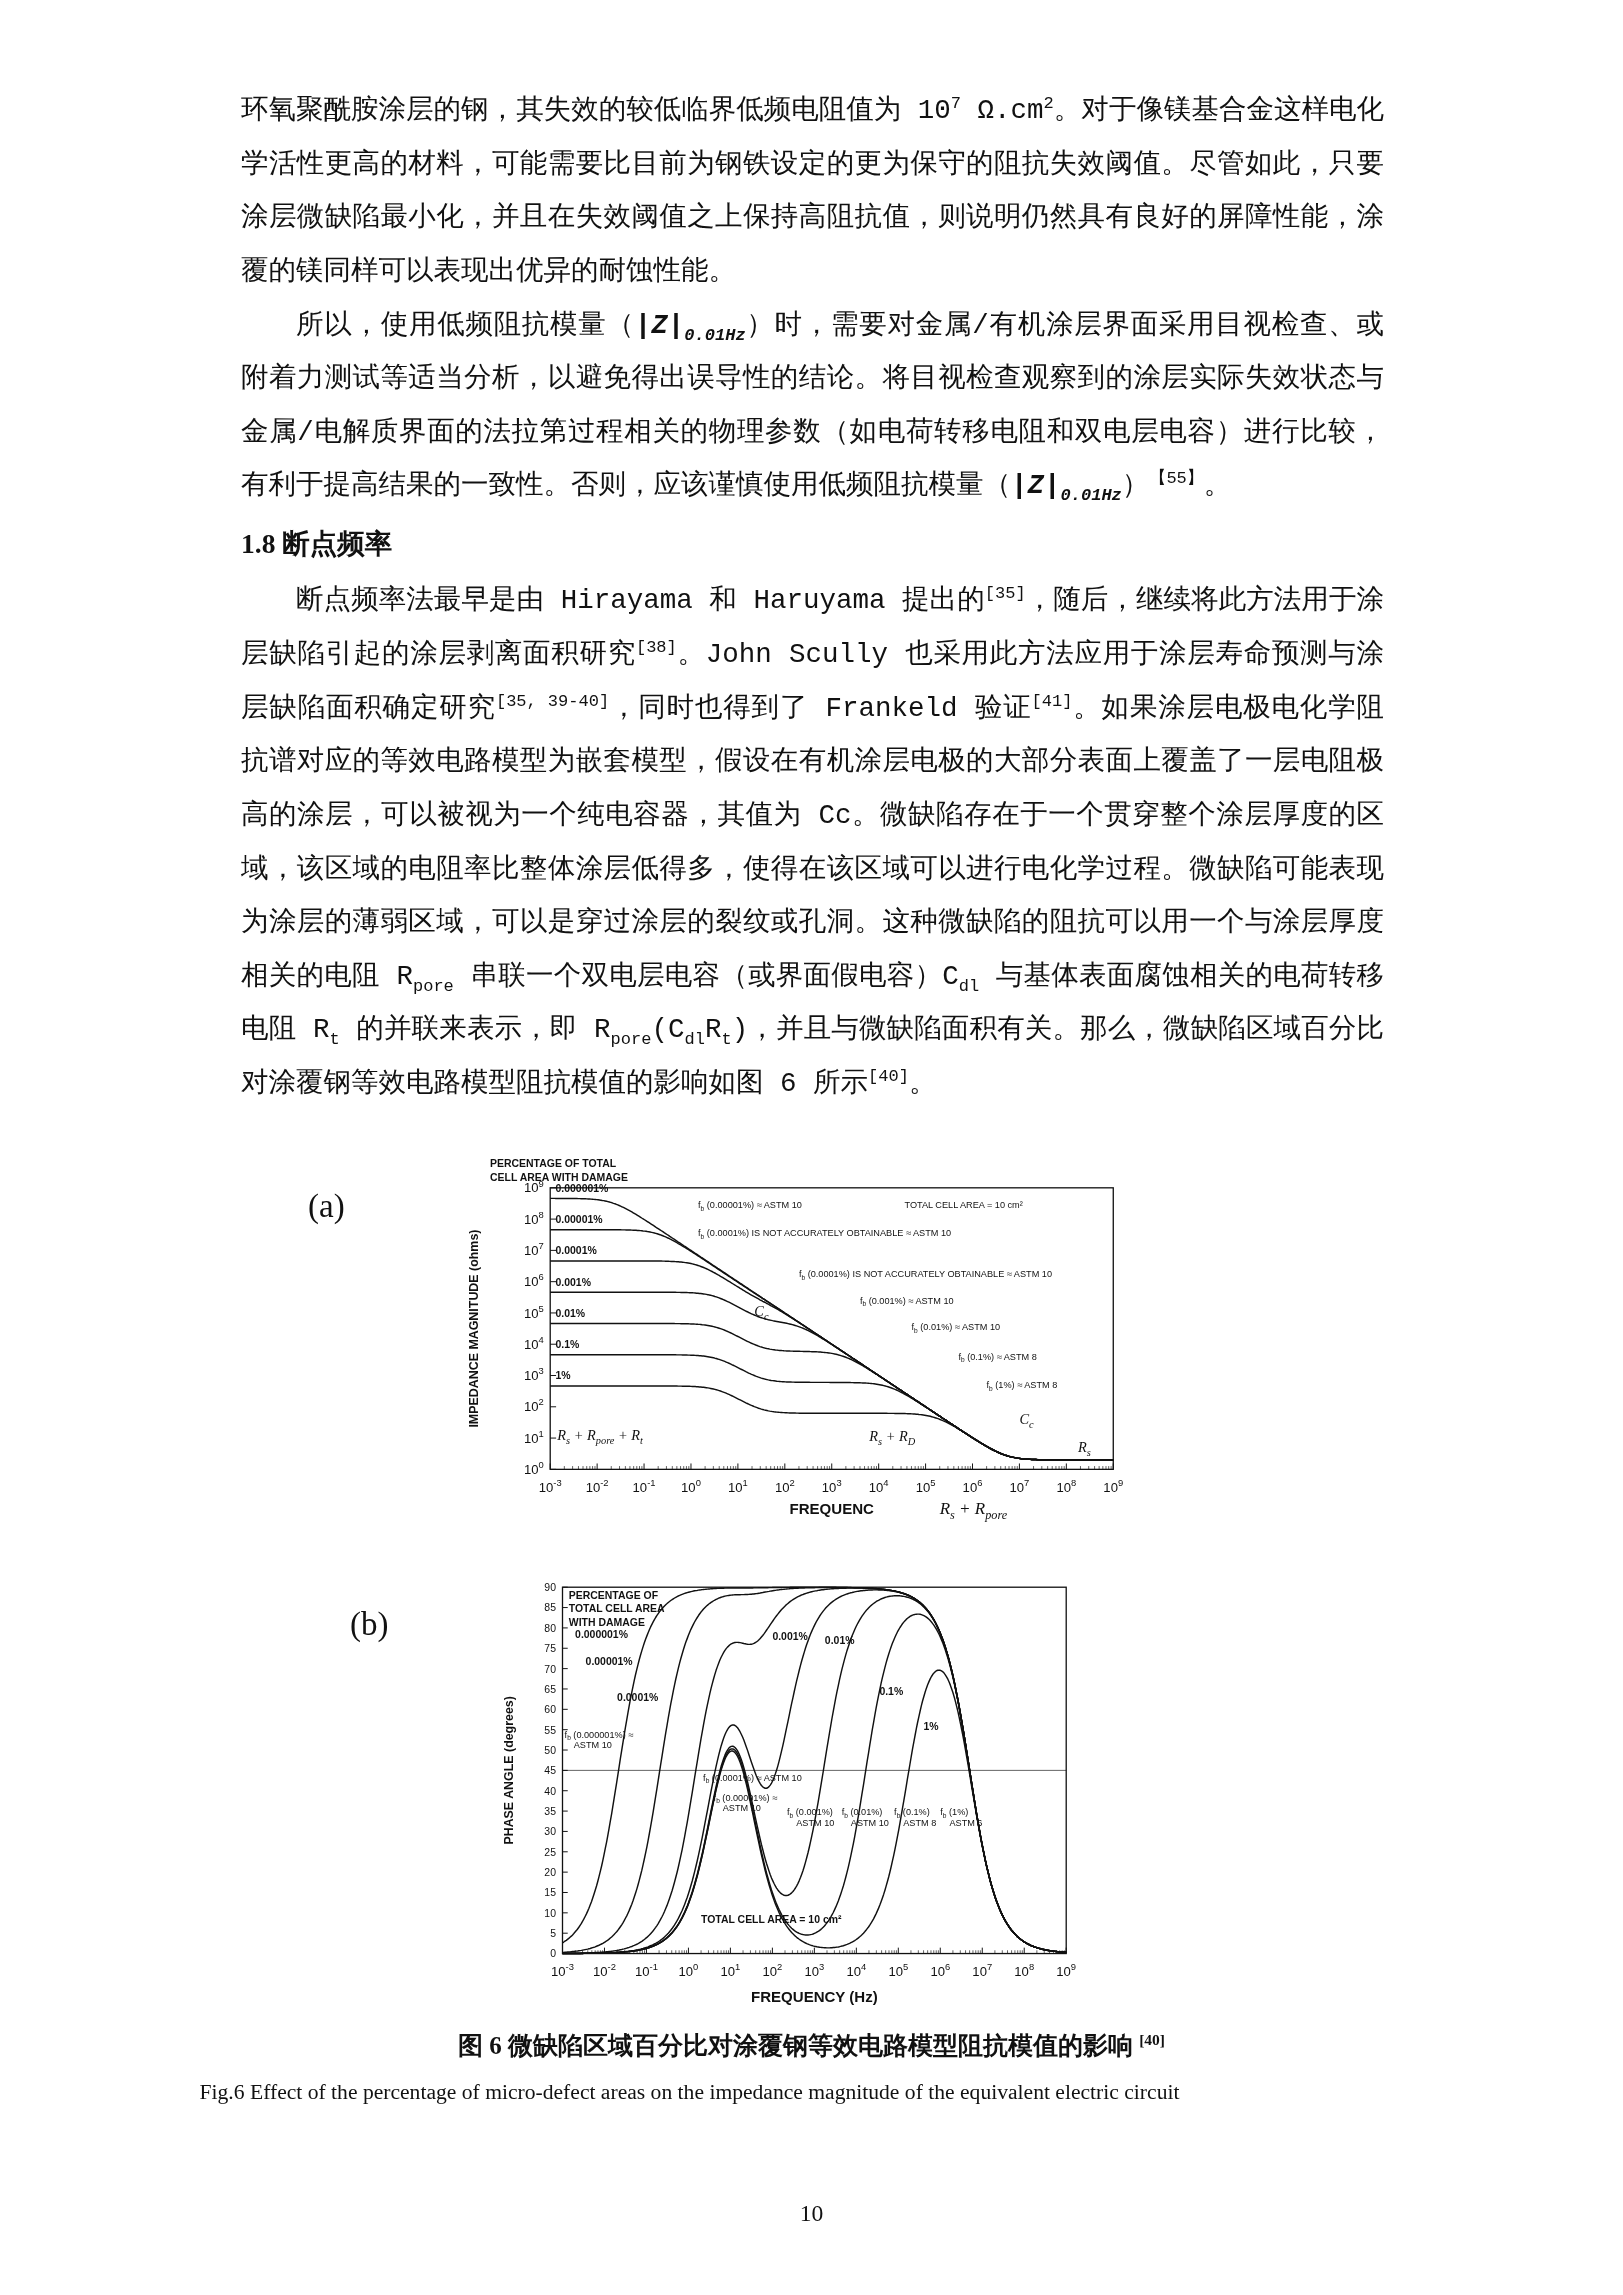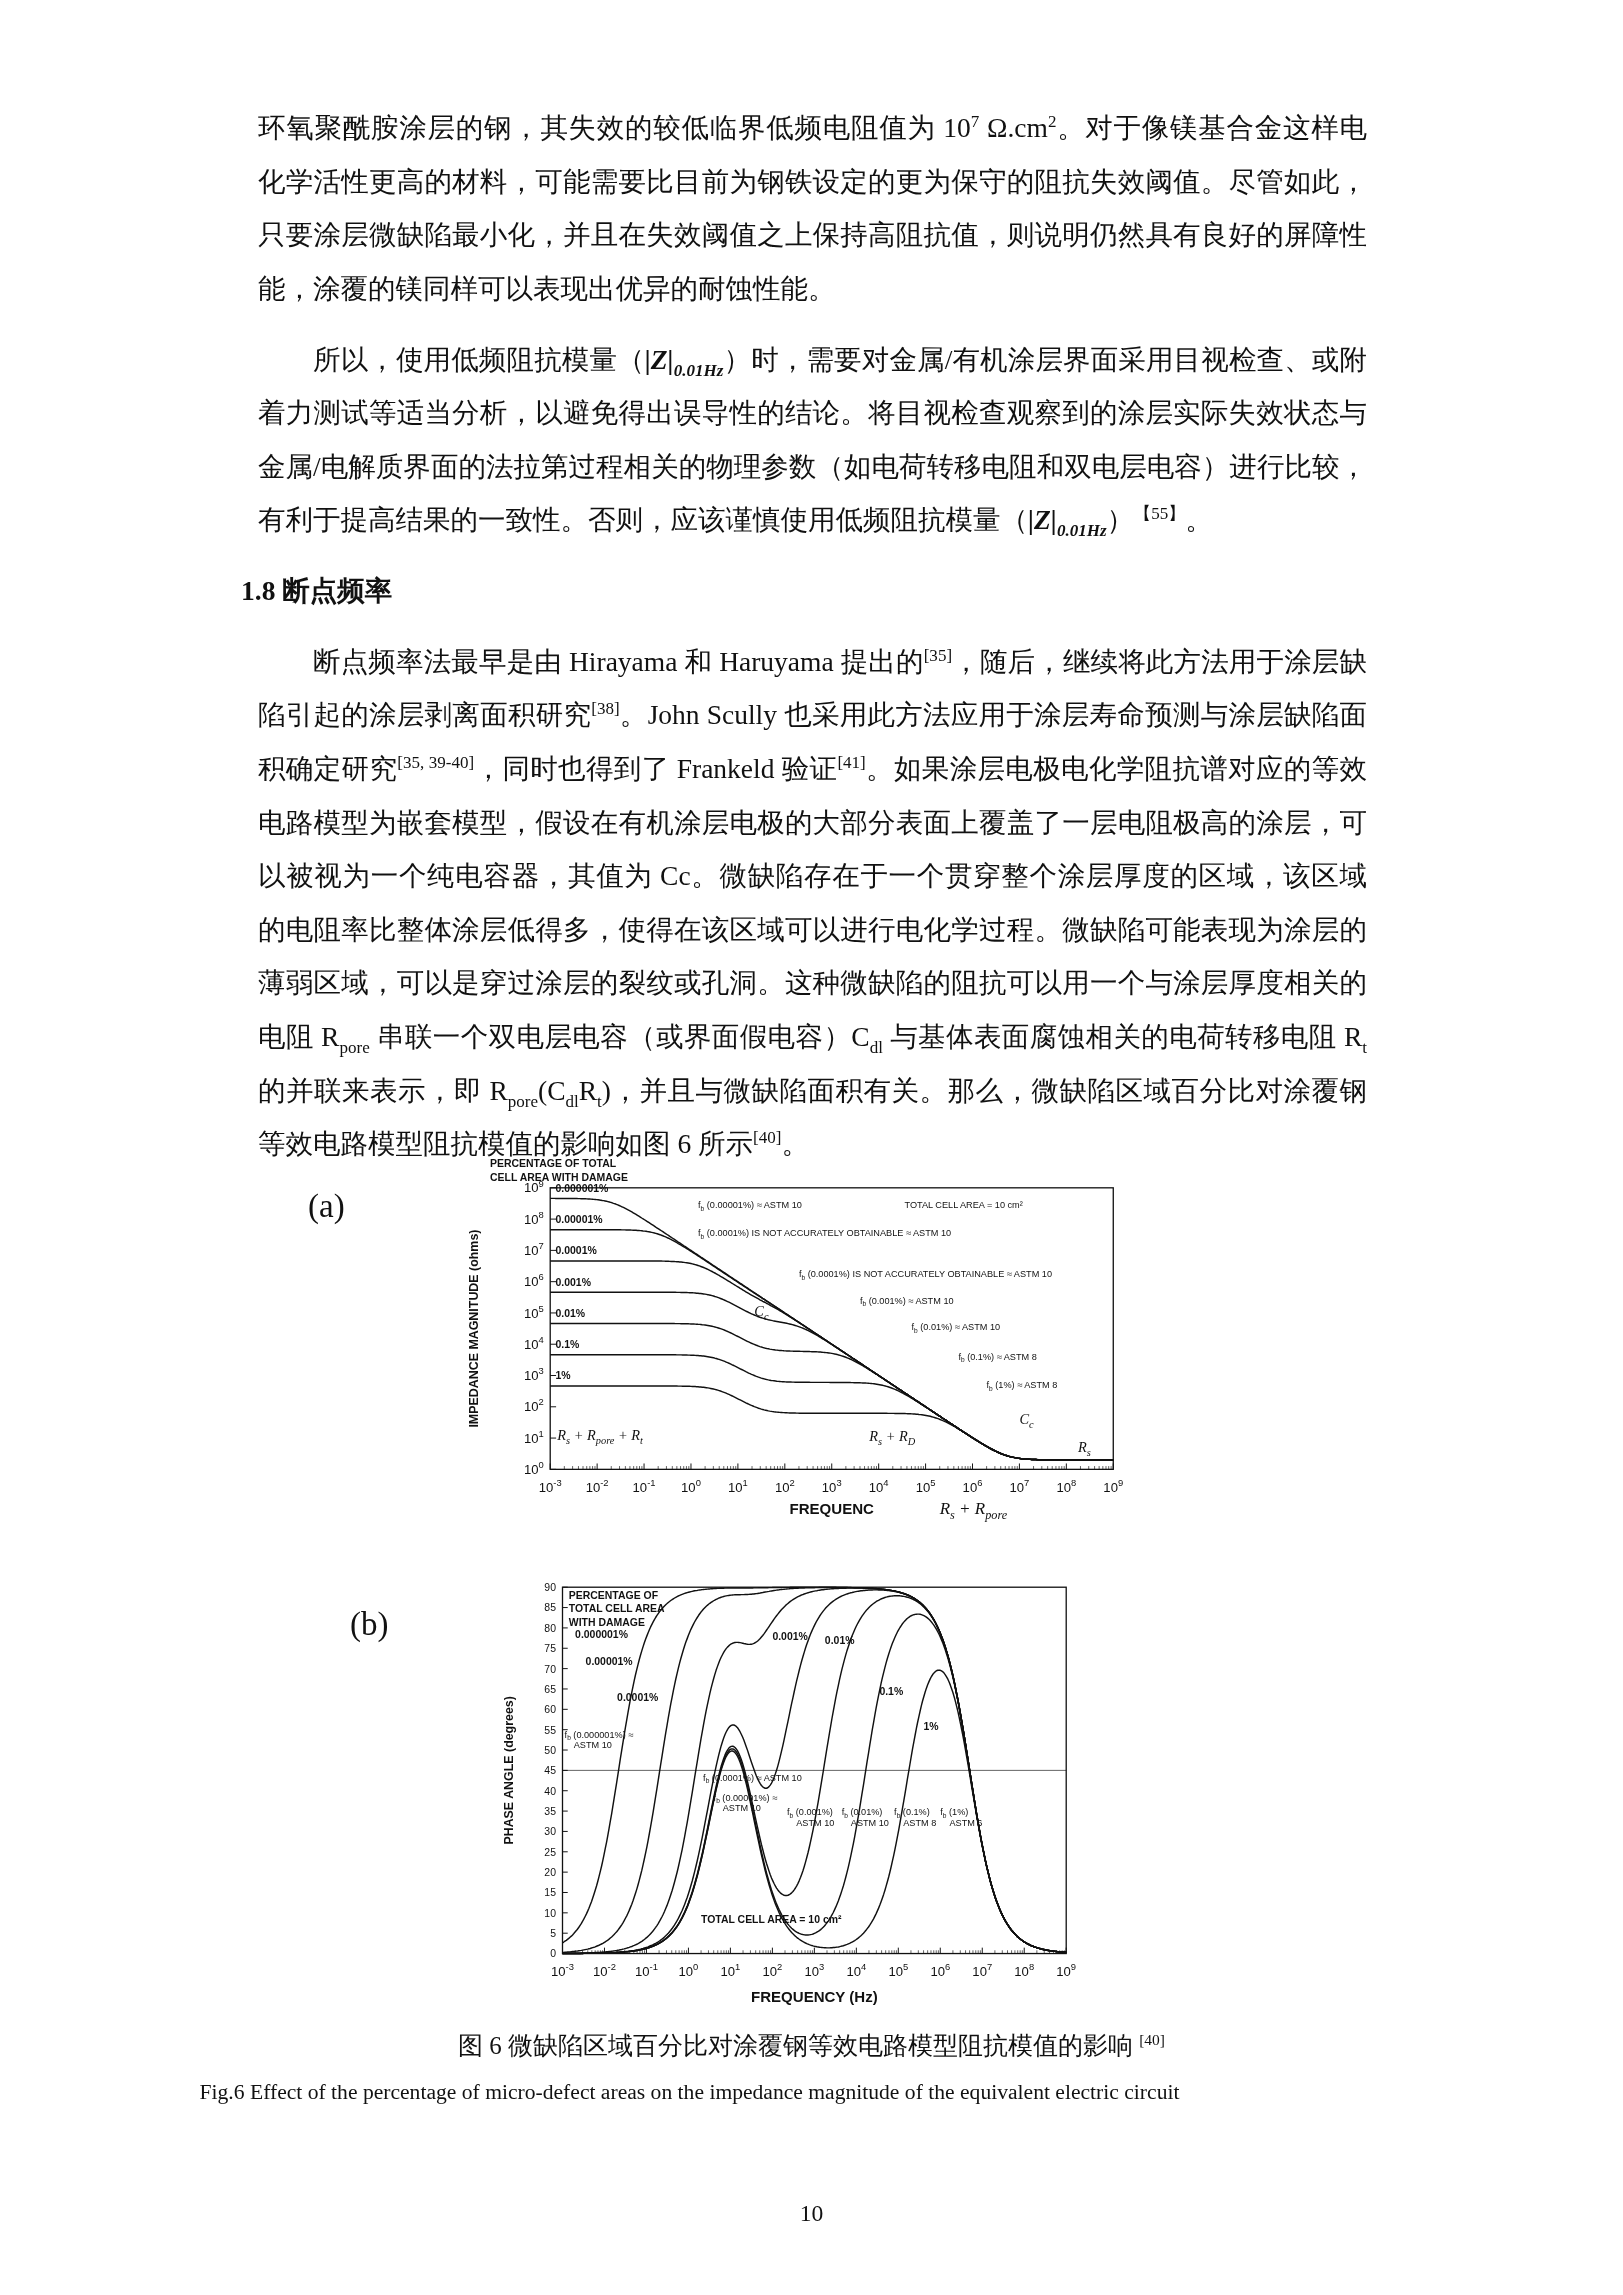--- a/index.html
+++ b/index.html
@@ -1,30 +1,30 @@
 <!DOCTYPE html>
 <html style="font-size:10.5px"><head>
 <meta charset="utf-8">
 <style>
   html,body{margin:0;padding:0;}
   body{width:1623px;height:2295px;position:relative;background:#ffffff;color:#111;
        font-family:"Liberation Serif","DejaVu Serif",serif;}
   .textblock{position:absolute;left:241px;top:84px;width:1143px;
              font-size:27.5px;line-height:1.95;text-align:justify;}
-  p.para{margin:17px;}
+  p.para{margin:0;font-family:Liberation Mono, monospace;}
   .indent{text-indent:2em;}
   .heading{font-size:27.5px;font-weight:bold;margin:3.9px 0;line-height:1.95;}
   sub,sup{font-size:62%;line-height:0;}
   .fig-label{position:absolute;font-size:33px;font-family:"Liberation Serif","DejaVu Serif",serif;}
   #label-a{left:308px;top:1188px;}
   #label-b{left:350px;top:1606px;}
   #chart-a{position:absolute;left:452px;top:1155px;}
   #chart-b{position:absolute;left:484px;top:1561px;}
   .caption-zh{position:absolute;top:2029px;left:0;width:1623px;text-align:center;
-              font-size:25px;font-weight:normal;}
+              font-size:25px;font-weight:bold;}
   .caption-en{position:absolute;top:2080px;left:0;width:1379px;text-align:center;
               font-size:21.6px;}
   .page-number{position:absolute;top:2200px;left:0;width:1623px;text-align:center;font-size:23.6px;}
 </style>
 </head>
 <body>
 
 <div class="page">
 
   <div class="textblock">

